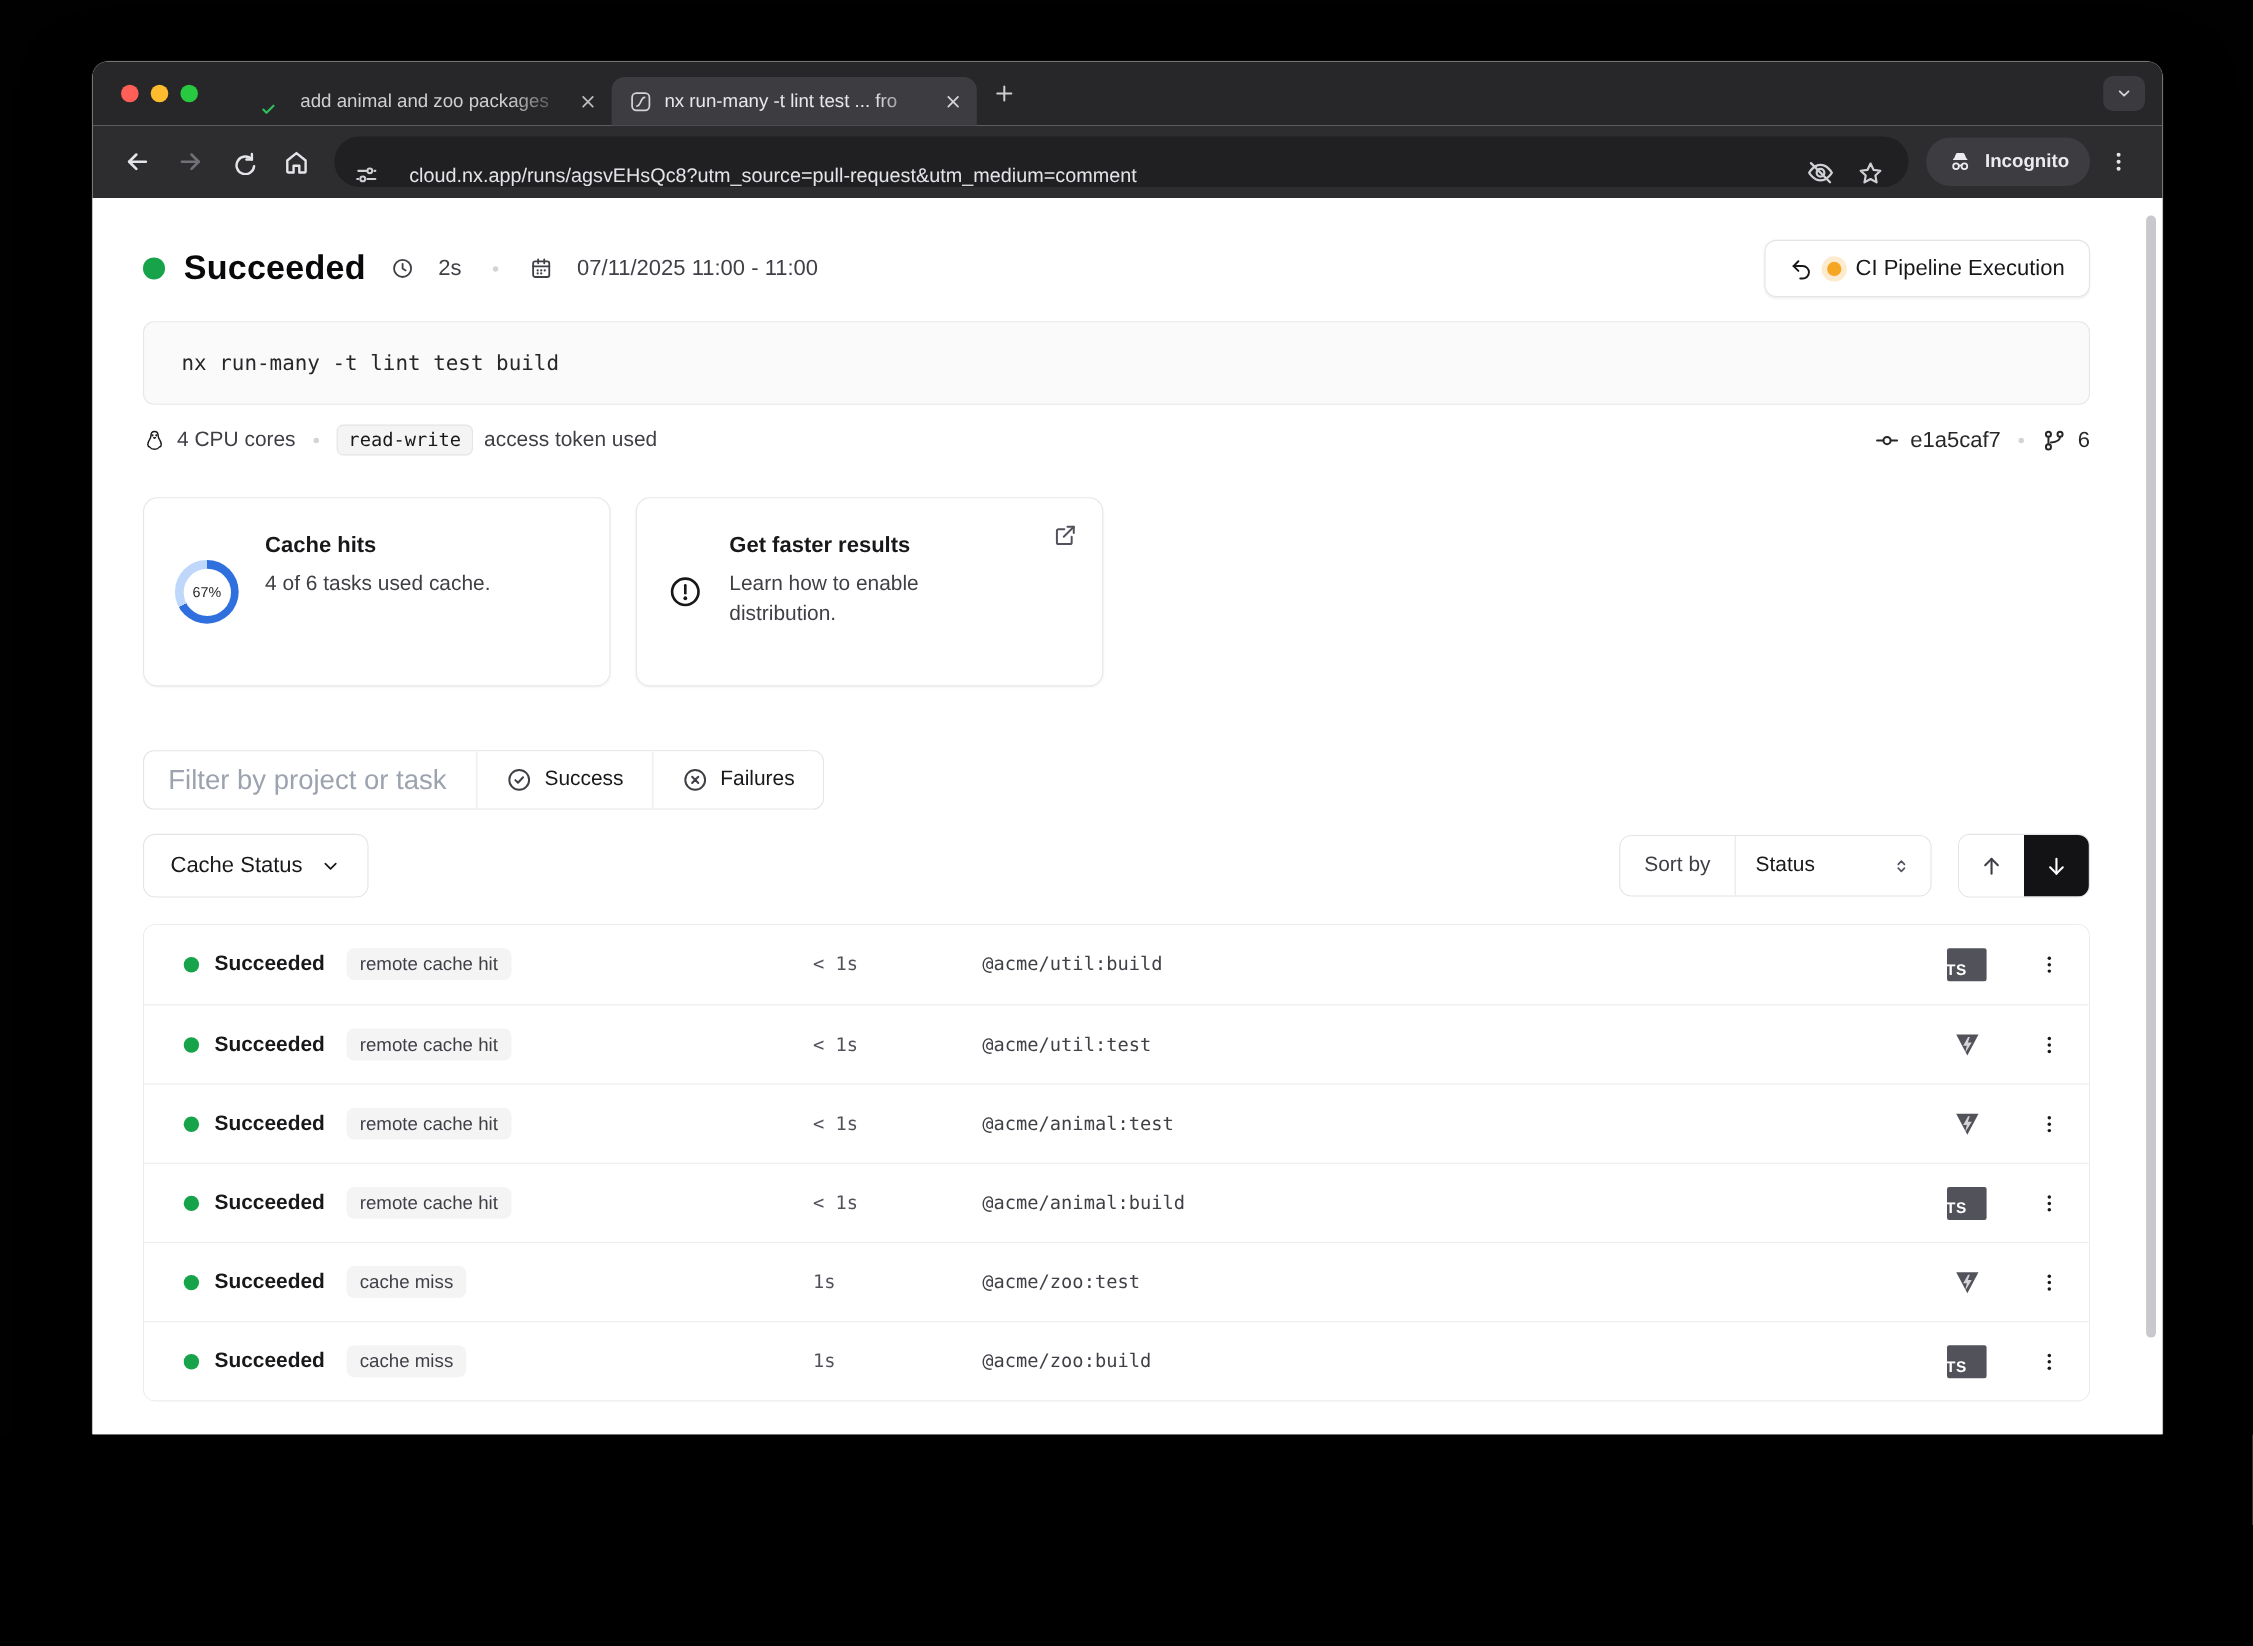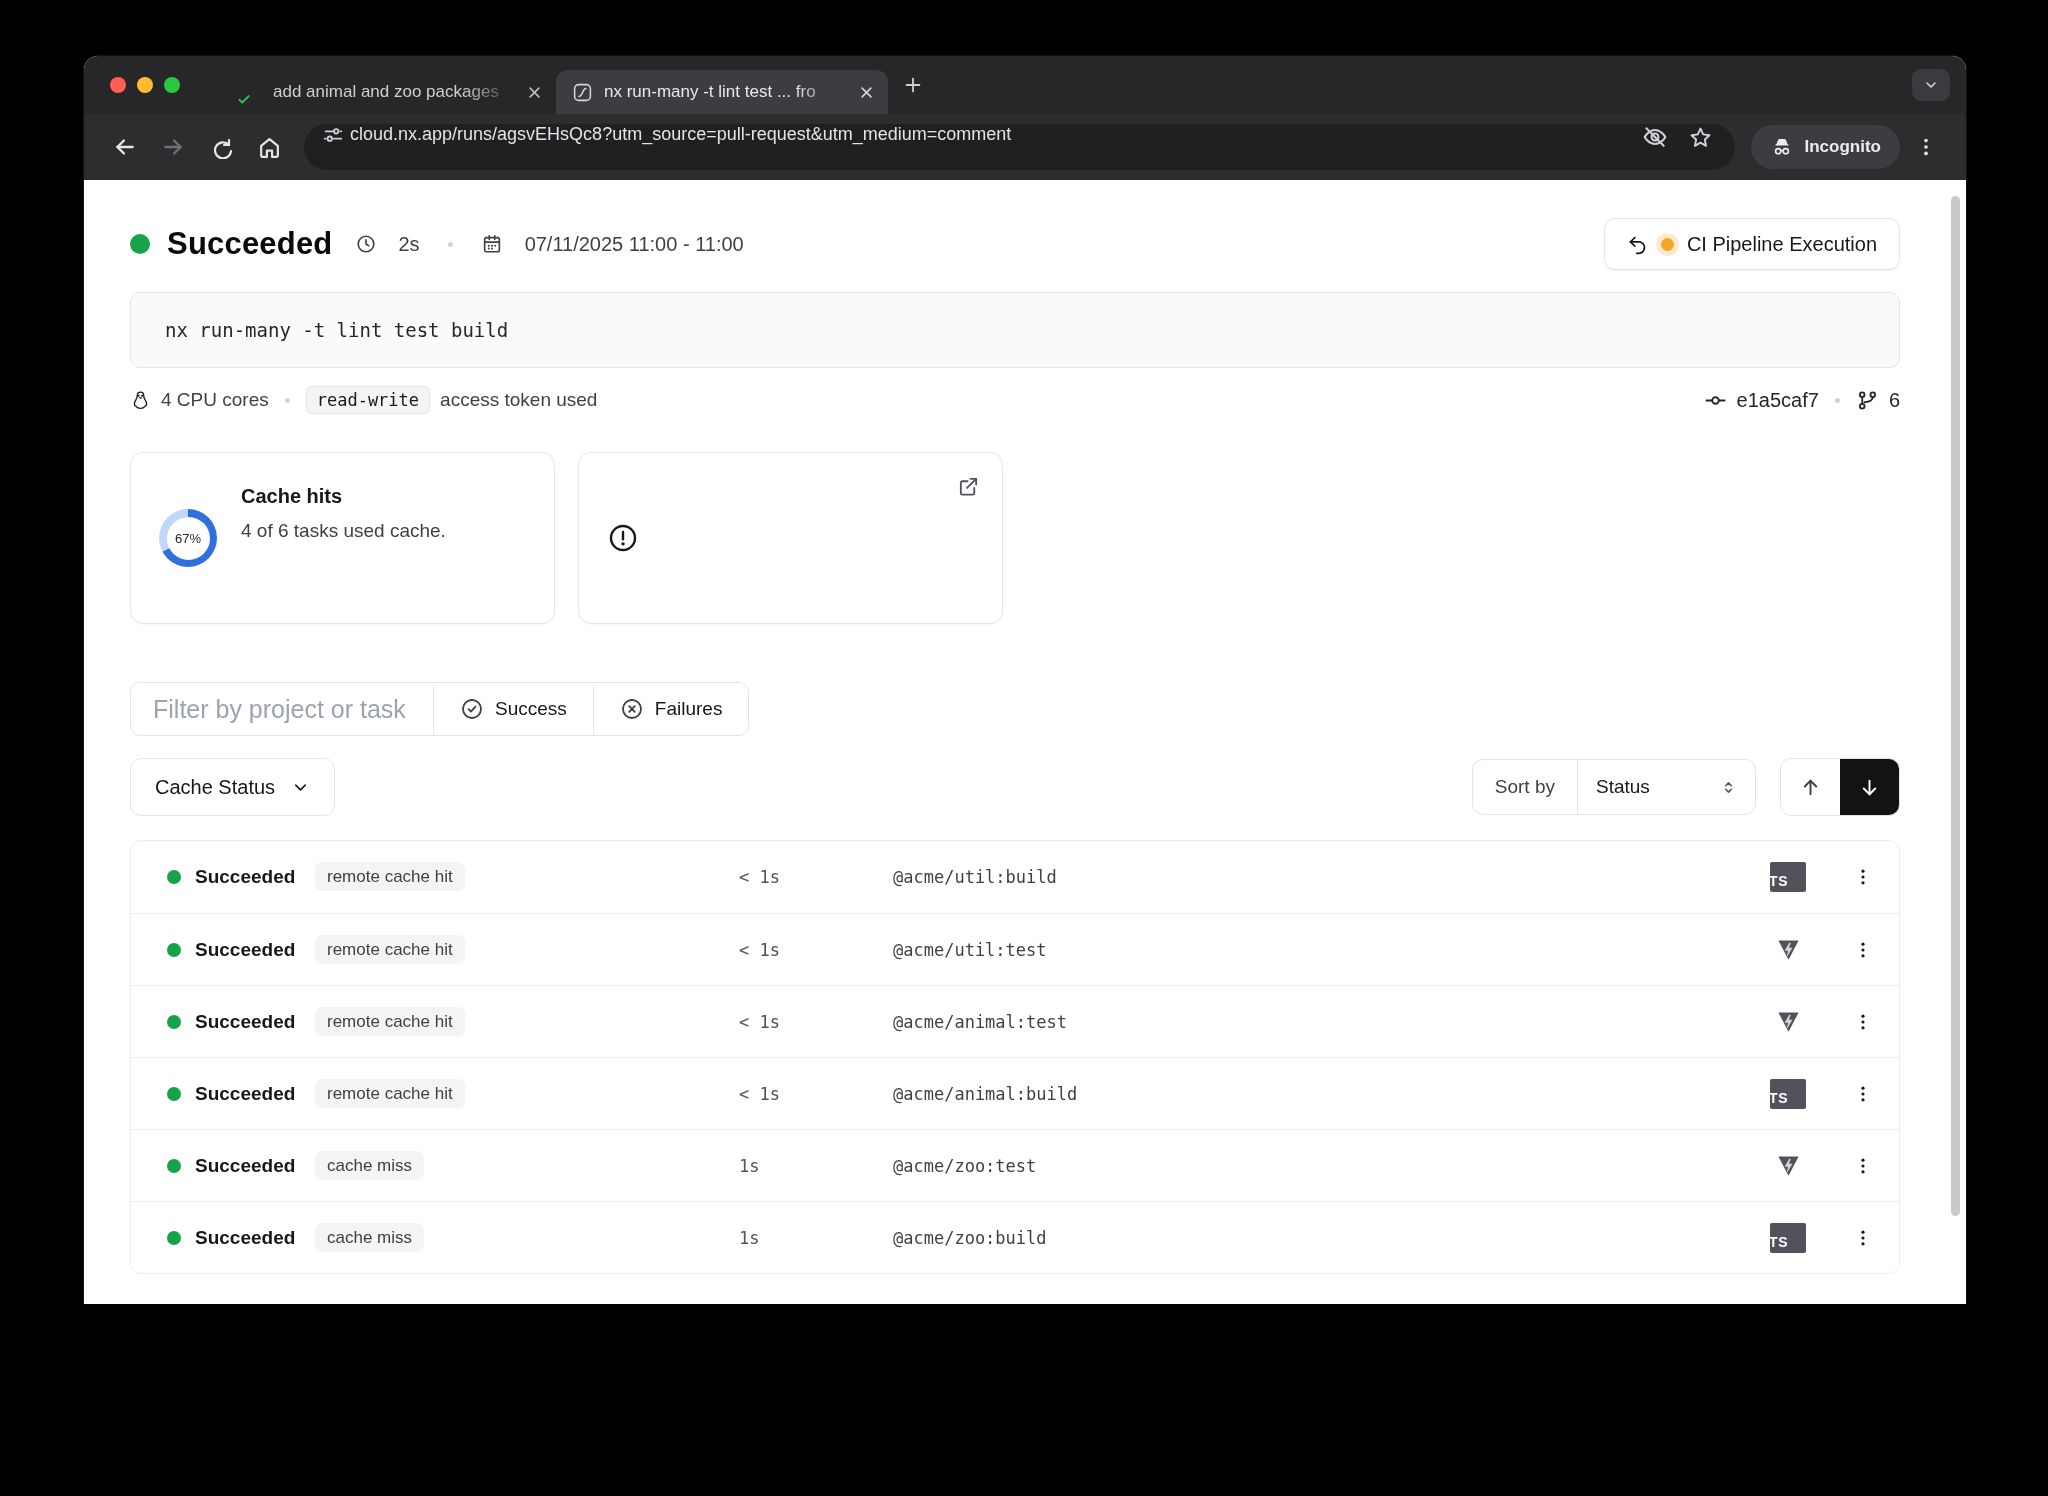--- a/index.html
+++ b/index.html
@@ -22,22 +22,22 @@
   .tab-close { flex:none; display:flex; }
   .gh-badge { position:relative; width:22px; height:22px; flex:none; }
   .gh-badge .c { width:20px; height:20px; border-radius:50%; background:#3c4250; }
   .gh-badge svg { position:absolute; left:-3px; bottom:-3px; }
   .newtab { align-self:center; margin-left:14px; display:flex; }
   .strip-chevron { position:absolute; right:16px; top:13px; width:38px; height:32px; border-radius:9px; background:#3b3b3f;
                    display:flex; align-items:center; justify-content:center; }
 
   .toolbar { height:66px; background:#2d2d30; display:flex; align-items:center; padding:0 20px; gap:6px; flex:none; }
   .nav-btn { width:42px; height:42px; border-radius:50%; display:flex; align-items:center; justify-content:center; flex:none; }
-  .urlbar { flex:1; height:46px; background:#202023; border-radius:23px; display:flex; align-items:flex-start;
-            padding:0 18px; gap:6px; margin:0 10px 0 8px; min-width:0; }
+  .urlbar { flex:1; height:46px; background:#202023; border-radius:23px; display:flex; align-items:flex-end;
+            padding:0 18px; gap:28px; margin:0 10px 0 8px; min-width:0; }
   .url-text { font-size:18px; color:#e3e4e7; white-space:nowrap; overflow:hidden; flex:1; }
   .url-actions { display:flex; gap:20px; align-items:center; margin-left:auto; padding-right:4px; }
   .incognito { height:44px; border-radius:22px; background:#3d3d41; color:#ececee; display:flex; align-items:center;
                gap:11px; padding:0 19px; font-size:17px; font-weight:600; flex:none; }
   .menu-btn { width:40px; height:40px; display:flex; align-items:center; justify-content:center; flex:none; }
 
   
   .content { flex:1; position:relative; background:#fff; padding:38px 66px 0 46px; color:#18181b; overflow:hidden; }
   .scroll-thumb { position:absolute; right:6px; top:16px; width:9px; height:1020px; border-radius:5px; background:#c9c9cd; }
 
@@ -329,20 +329,24 @@
         </div>
 
         <div class="card">
           <span class="card-icon">
             <svg width="32" height="32" viewBox="0 0 24 24" fill="none" stroke="#18181b" stroke-width="1.8" stroke-linecap="round">
                 <circle cx="12" cy="12" r="9"></circle>
                 <path d="M12 7.5V13"></path>
                 <path d="M12 16.4h.01" stroke-width="2.6"></path>
               </svg>
           </span>
+          <div class="card-text">
+            <div class="card-title">Get faster results</div>
+            <div class="card-sub">Learn how to enable distribution.</div>
+          </div>
           <span class="card-ext">
             <svg width="23" height="23" viewBox="0 0 24 24" fill="none" stroke="#52525b" stroke-width="1.9" stroke-linecap="round" stroke-linejoin="round">
                 <path d="M14 4h6v6"></path>
                 <path d="M20 4l-9.5 9.5"></path>
                 <path d="M18 13.5V19a1.5 1.5 0 0 1-1.5 1.5h-11A1.5 1.5 0 0 1 4 19V8a1.5 1.5 0 0 1 1.5-1.5H11"></path>
               </svg>
           </span>
         </div>
       </div>
 

